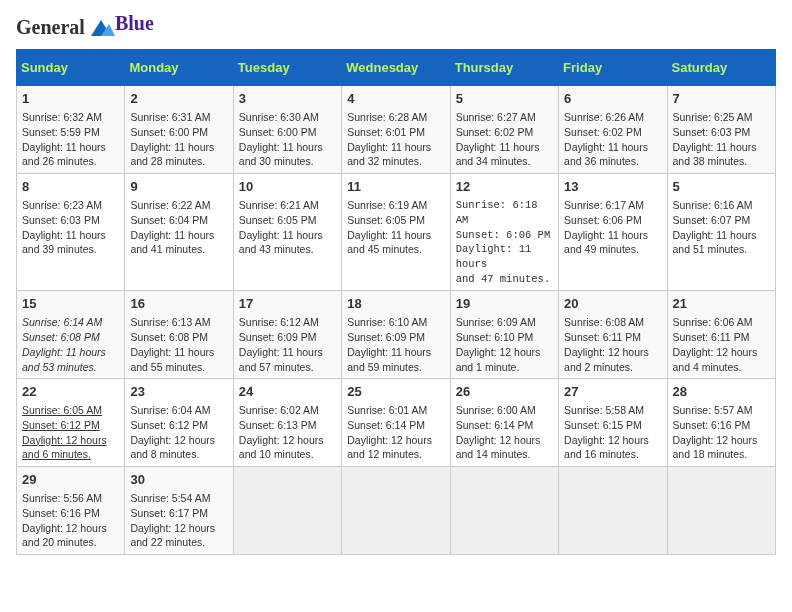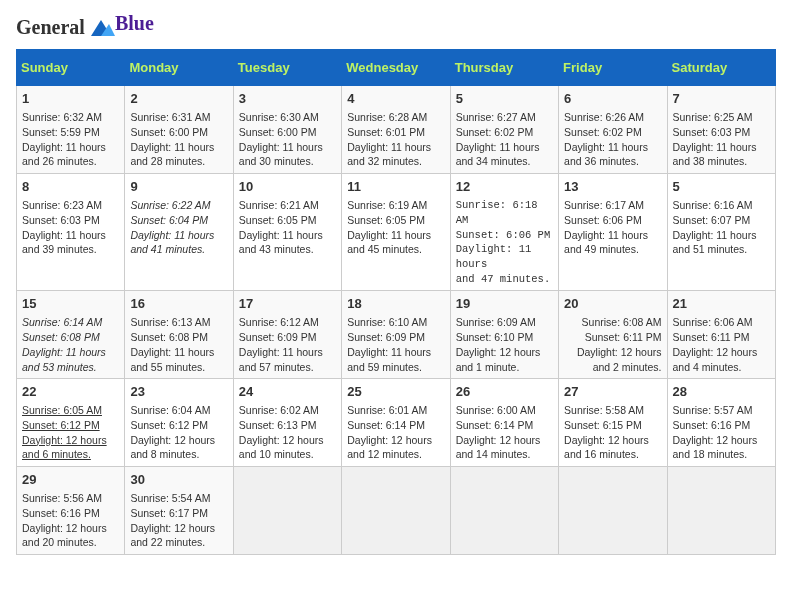--- a/index.html
+++ b/index.html
@@ -163,21 +163,21 @@
       <tr>
         <td>
           <span class="day-num">8</span>
           <div class="day-info" style="white-space: pre-line;">Sunrise: 6:23 AM
 Sunset: 6:03 PM
 Daylight: 11 hours
 and 39 minutes.</div>
         </td>
         <td>
           <span class="day-num">9</span>
-          <div class="day-info" style="white-space: pre-line; font-style: italic;">Sunrise: 6:22 AM
+          <div class="day-info" style="white-space: pre-line;">Sunrise: 6:22 AM
 Sunset: 6:04 PM
 Daylight: 11 hours
 and 41 minutes.</div>
         </td>
         <td>
           <span class="day-num">10</span>
           <div class="day-info" style="white-space: pre-line;">Sunrise: 6:21 AM
 Sunset: 6:05 PM
 Daylight: 11 hours
 and 43 minutes.</div>
@@ -242,21 +242,21 @@
         </td>
         <td>
           <span class="day-num">19</span>
           <div class="day-info" style="white-space: pre-line;">Sunrise: 6:09 AM
 Sunset: 6:10 PM
 Daylight: 12 hours
 and 1 minute.</div>
         </td>
         <td>
           <span class="day-num">20</span>
-          <div class="day-info" style="white-space: pre-line; text-align: right;">Sunrise: 6:08 AM
+          <div class="day-info" style="white-space: pre-line;">Sunrise: 6:08 AM
 Sunset: 6:11 PM
 Daylight: 12 hours
 and 2 minutes.</div>
         </td>
         <td>
           <span class="day-num">21</span>
           <div class="day-info" style="white-space: pre-line;">Sunrise: 6:06 AM
 Sunset: 6:11 PM
 Daylight: 12 hours
 and 4 minutes.</div>

